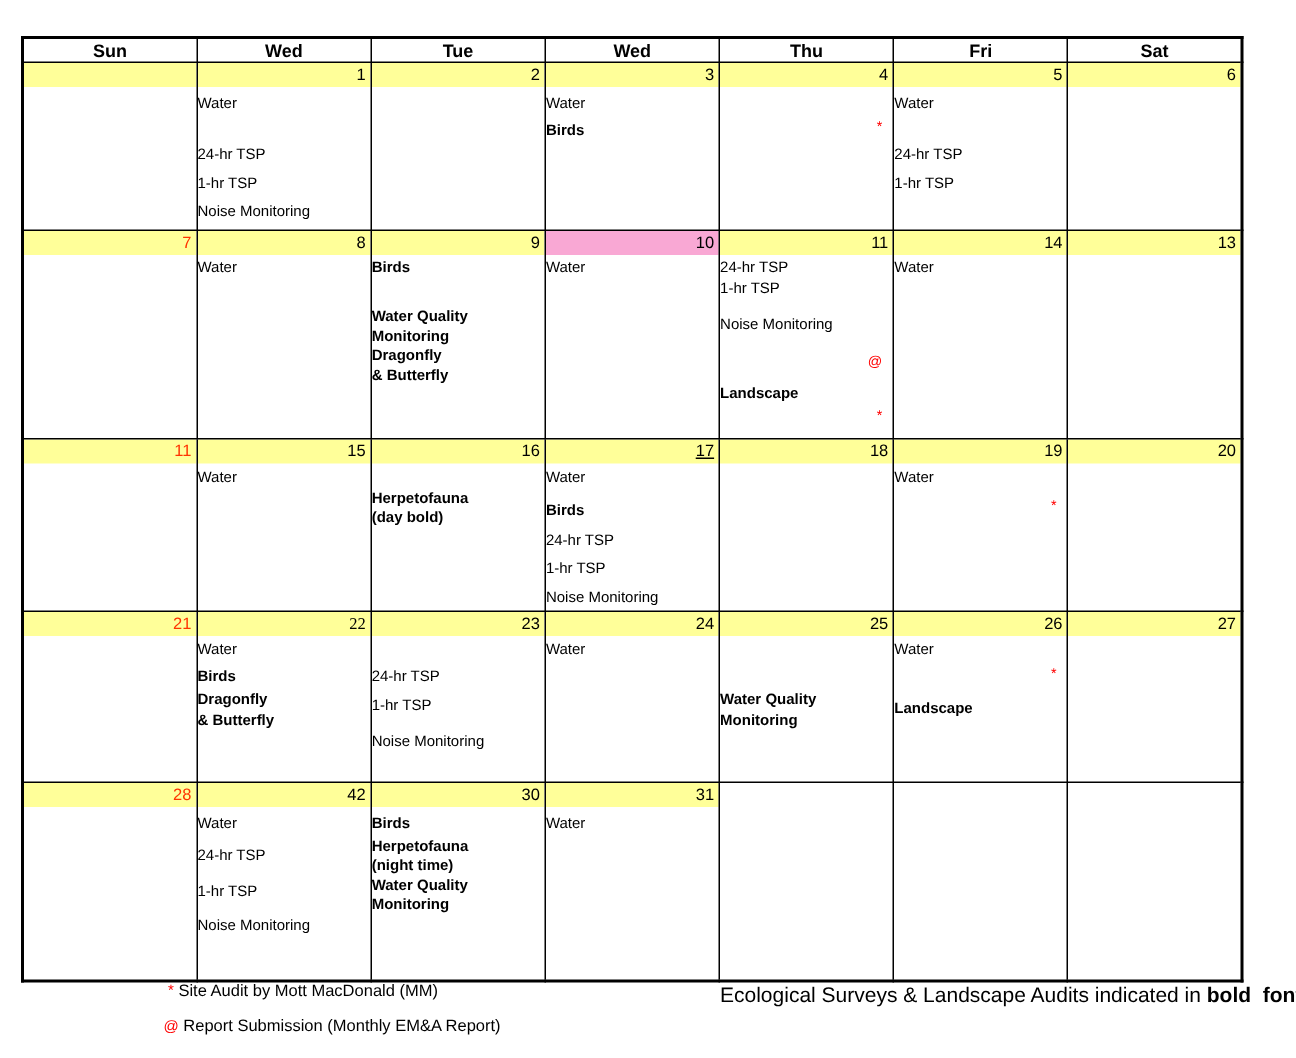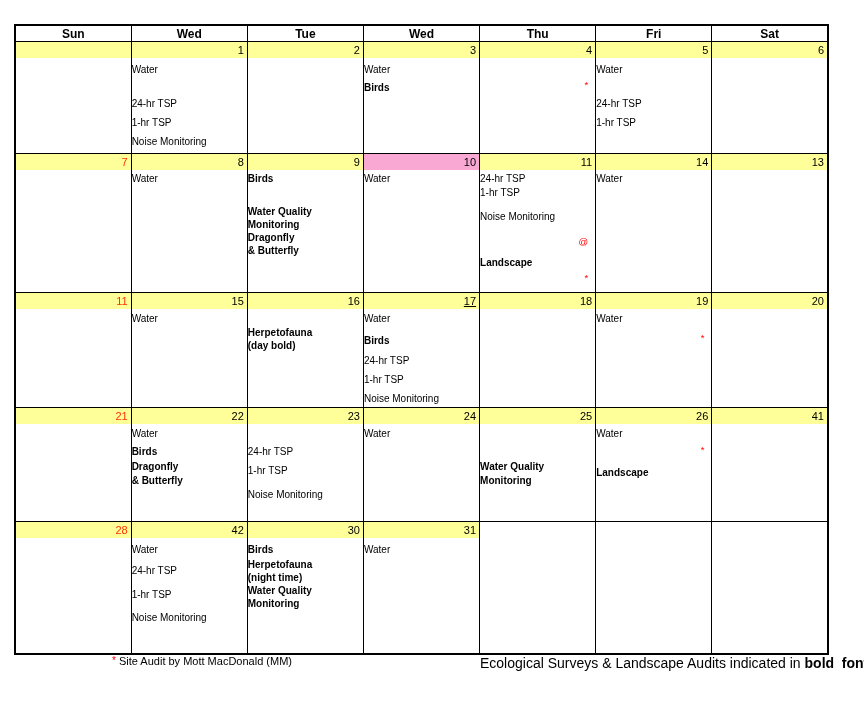--- a/index.html
+++ b/index.html
@@ -197,21 +197,21 @@
             <div class="strip" style="background: rgb(255, 255, 153);"><span class="day-num">20</span></div>
             <div class="content"></div>
           </td>
         </tr>
         <tr>
           <td class="week3">
             <div class="strip" style="background: rgb(255, 255, 153);"><span class="day-num" style="color: rgb(255, 51, 0);">21</span></div>
             <div class="content"></div>
           </td>
           <td class="week3">
-            <div class="strip" style="background: rgb(255, 255, 153);"><span class="day-num">22</span></div>
+            <div class="strip" style="background: rgb(255, 255, 153); font-family: Liberation Serif, serif;"><span class="day-num">22</span></div>
             <div class="content">
               <div class="line" style="margin-top: 1px;">Water</div>
               <div class="line b" style="margin-top: 5px;">Birds</div>
               <div class="line b" style="margin-top: 2px;">Dragonfly</div>
               <div class="line b" style="margin-top: 1px;">&amp; Butterfly</div>
             </div>
           </td>
           <td class="week3">
             <div class="strip" style="background: rgb(255, 255, 153);"><span class="day-num">23</span></div>
             <div class="content">
@@ -235,21 +235,21 @@
           </td>
           <td class="week3">
             <div class="strip" style="background: rgb(255, 255, 153);"><span class="day-num">26</span></div>
             <div class="content">
               <div class="line" style="margin-top: 1px;">Water</div>
               <div class="line mark right" style="color: rgb(255, 0, 0); margin-top: 3px;">*</div>
               <div class="line b" style="margin-top: 10px;">Landscape</div>
             </div>
           </td>
           <td class="week3">
-            <div class="strip" style="background: rgb(255, 255, 153);"><span class="day-num">41</span></div>
+            <div class="strip" style="background: rgb(255, 255, 153);"><span class="day-num">27</span></div>
             <div class="content"></div>
           </td>
         </tr>
         <tr>
           <td class="week4">
             <div class="strip" style="background: rgb(255, 255, 153);"><span class="day-num" style="color: rgb(255, 51, 0);">28</span></div>
             <div class="content"></div>
           </td>
           <td class="week4">
             <div class="strip" style="background: rgb(255, 255, 153);"><span class="day-num">42</span></div>
@@ -290,19 +290,23 @@
           </td>
         </tr>
       </tbody>
   </table>
 
   <div class="legend-l1">
     <span class="redmark" style="color: rgb(255, 0, 0);">*</span>
     <span>Site Audit by Mott MacDonald (MM)</span>
   </div>
 
+  <div class="legend-l2">
+    <span class="redmark" style="color: rgb(255, 0, 0);">@</span>
+    <span>Report Submission (Monthly EM&amp;A Report)</span>
+  </div>
 
   <div class="legend-right">
     <span>Ecological Surveys &amp; Landscape Audits indicated in</span>
     <b>bold  font</b>
   </div>
 
 </div>
 
 </body></html>

